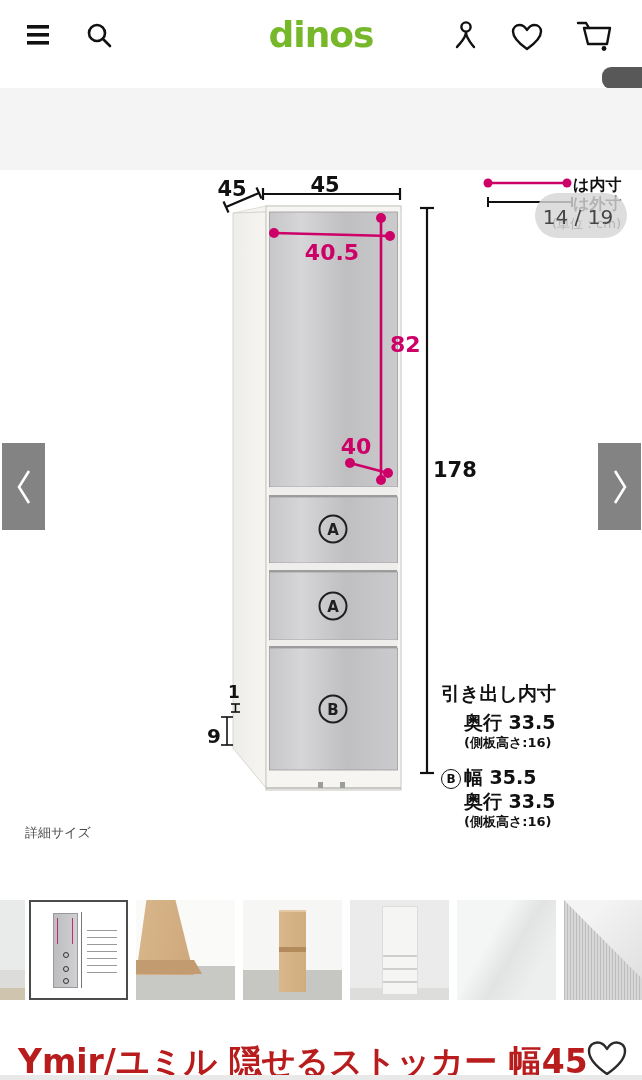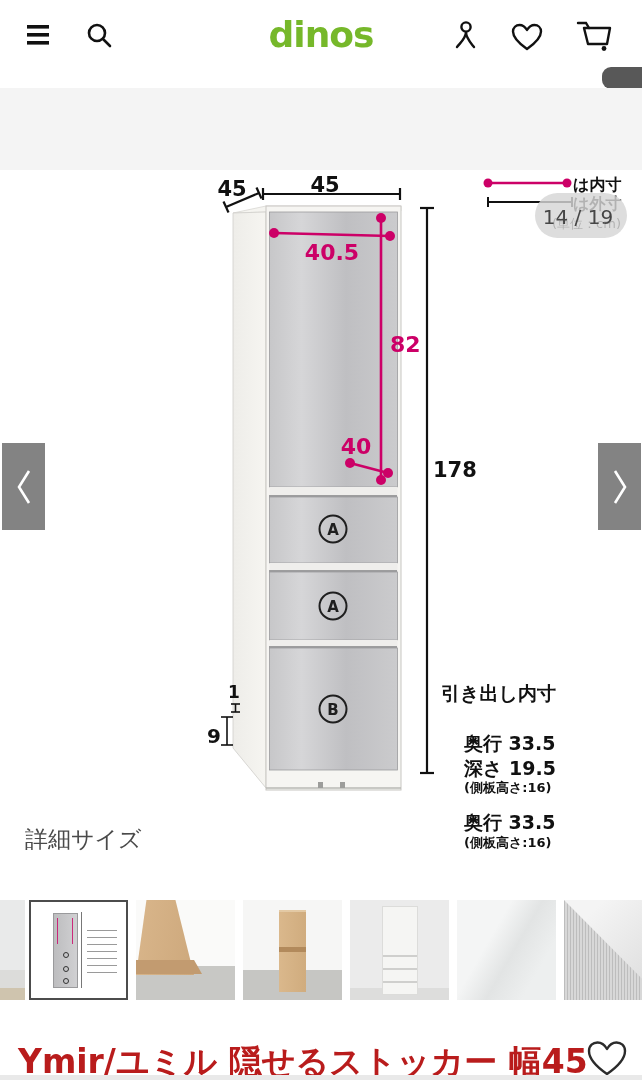--- a/index.html
+++ b/index.html
@@ -14,33 +14,33 @@
           border-radius:9px 0 0 9px;}
   
   .crumbbar{position:absolute;left:0;top:88px;width:642px;height:82px;background:#f4f4f4;}
   .crumbrow{position:absolute;left:0;top:110px;width:642px;font-size:15.5px;white-space:nowrap;}
   .crumb-cat{color:#1b4f9c;position:absolute;left:0;top:0;}
   .crumb-sep{color:#8a8a8a;position:absolute;left:99px;top:0;}
   .crumb-cur{color:#333;position:absolute;left:122px;top:0;}
   
   .mainimg{position:absolute;left:0;top:170px;width:642px;height:630px;background:#fff;}
   .specs{position:absolute;left:441px;top:511px;width:200px;color:#111;font-weight:bold;}
-  .specs .ttl{font-size:19px;margin-bottom:24px;}
+  .specs .ttl{font-size:19px;margin-bottom:3px;}
   .specrow{font-size:19px;line-height:24.5px;}
   .indent{padding-left:23px;}
   .small{font-size:13px;line-height:15px;padding-left:23px;}
   .gapb{height:15px;}
   .circ{display:inline-block;width:18px;height:18px;border:1.7px solid #111;border-radius:50%;
         font-size:12px;line-height:18px;text-align:center;font-weight:bold;margin-right:3px;
         vertical-align:1px;}
   .arrow{position:absolute;width:43px;height:87px;top:443px;background:rgba(96,96,96,.78);
          display:flex;align-items:center;justify-content:center;cursor:pointer;}
   .arrow.left{left:2px;} .arrow.right{left:598px;}
   
-  .secttl{position:absolute;left:25px;top:824px;font-size:23px;color:#4a4a4a;}
+  .secttl{position:absolute;left:25px;top:824px;font-size:13px;color:#4a4a4a;}
   .thumb{position:absolute;top:900px;width:99px;height:100px;overflow:hidden;cursor:pointer;box-sizing:border-box;}
   .t0{left:-74px;background:linear-gradient(180deg,#e9eaea 0 70%,#dcdcda 70% 88%,#cfc4ae 88%);}
   .t1{left:29px;background:#fff;border:2.5px solid #4c4c4c;}
   .t2{left:136px;background:linear-gradient(180deg,#fafaf9 0 66%,#c8c8c5 66%);}
   .t3{left:243px;background:linear-gradient(180deg,#f6f6f5 0 70%,#c6c6c3 70%);}
   .t4{left:350px;background:linear-gradient(180deg,#ebebeb 0 88%,#dddddc 88%);}
   .t5{left:457px;background:linear-gradient(120deg,#f4f5f5 35%,#e2e4e4 55%,#edefef 78%);}
   .t6{left:564px;background:repeating-linear-gradient(90deg,#bdbdbd 0 1px,#d8d8d8 1px 3px);}
   .t6 .gloss{position:absolute;left:0;top:0;width:100%;height:100%;
              clip-path:polygon(0 0,100% 0,100% 100%);
@@ -204,23 +204,23 @@
       <text x="552" y="58" font-size="13" fill="#111">(単位：cm)</text>
 
       <rect x="535" y="23" width="92" height="45" rx="22.5" fill="#d6d6d6" fill-opacity="0.82"></rect>
       <text x="578" y="54" text-anchor="middle" font-size="20" fill="#464646">14 / 19</text>
     </svg>
 
     
     <div class="specs">
       <div class="ttl">引き出し内寸</div>
       <div class="specrow indent">奥行 33.5</div>
-      <div class="specrow indent">深さ 19.5</div>
       <div class="small">(側板高さ:16)</div>
       <div class="gapb"></div>
+      <div class="specrow"><span class="circ">B</span><span>幅 35.5</span></div>
       <div class="specrow indent">奥行 33.5</div>
       <div class="small">(側板高さ:16)</div>
     </div>
   </div>
 
   <div class="arrow left">
     <svg width="20" height="38" viewBox="0 0 20 38">
       <polyline points="15,3 5,19 15,35" fill="none" stroke="#fff" stroke-width="2.6"></polyline>
     </svg>
   </div>

